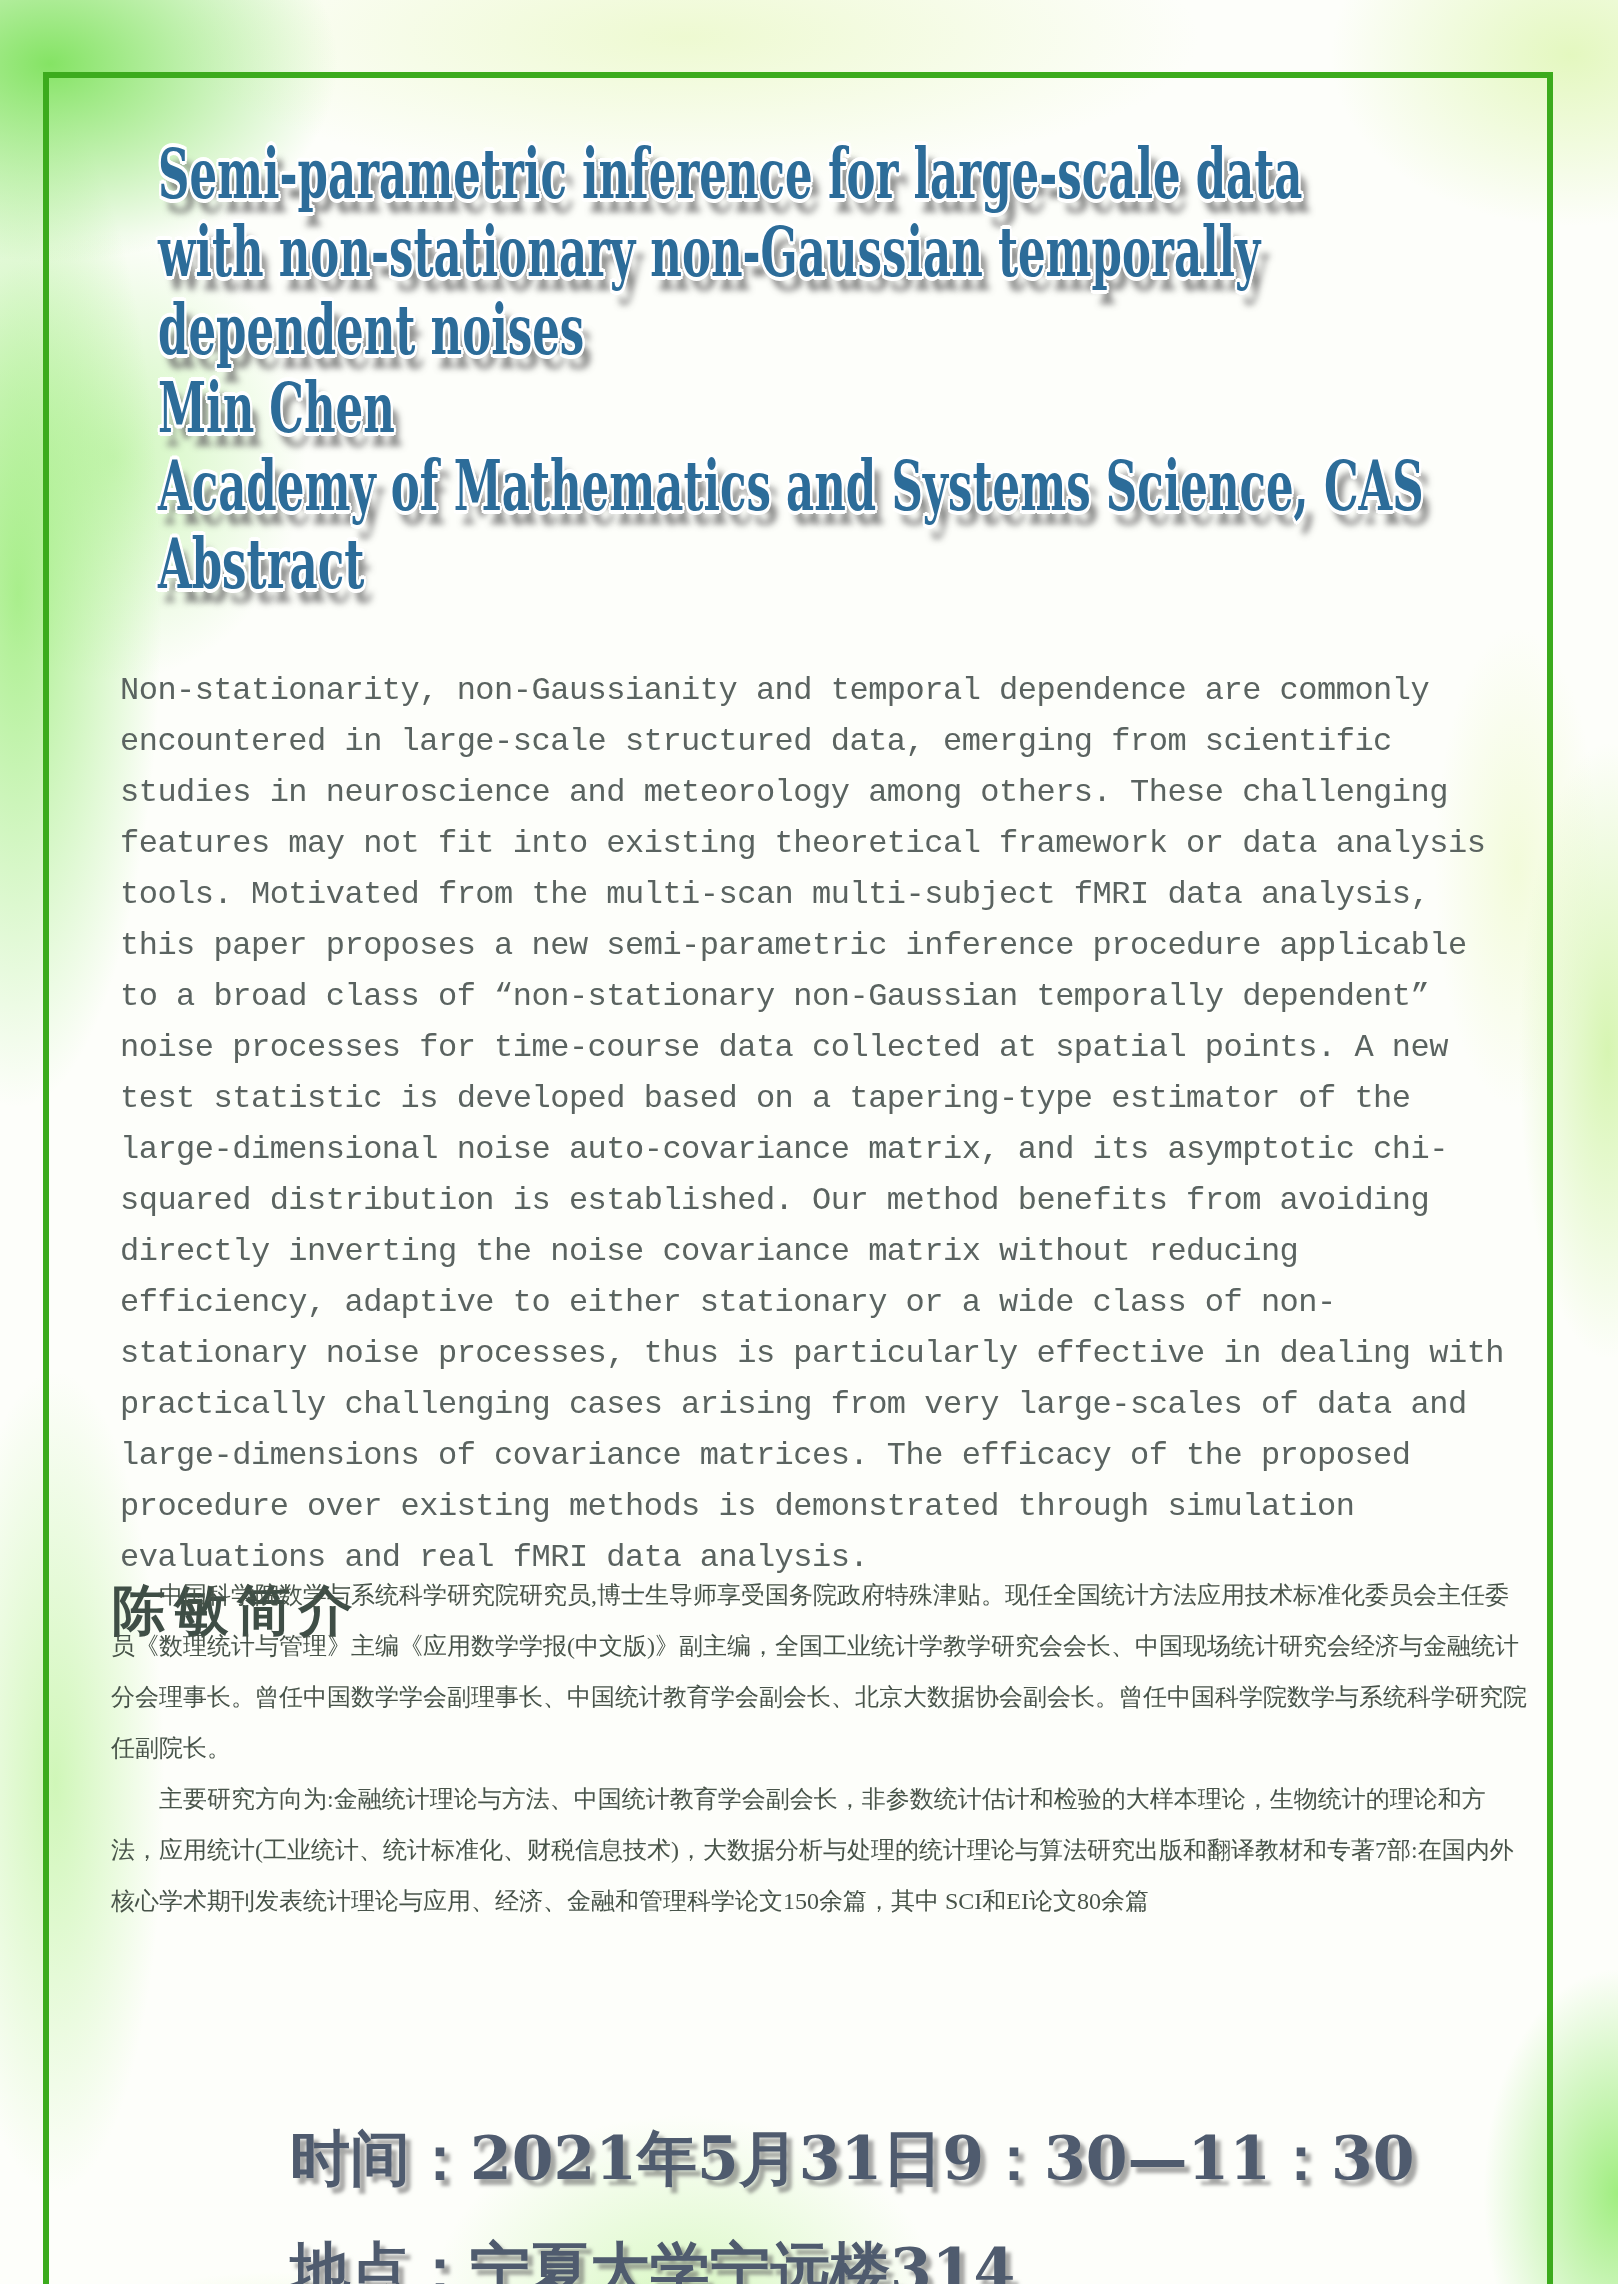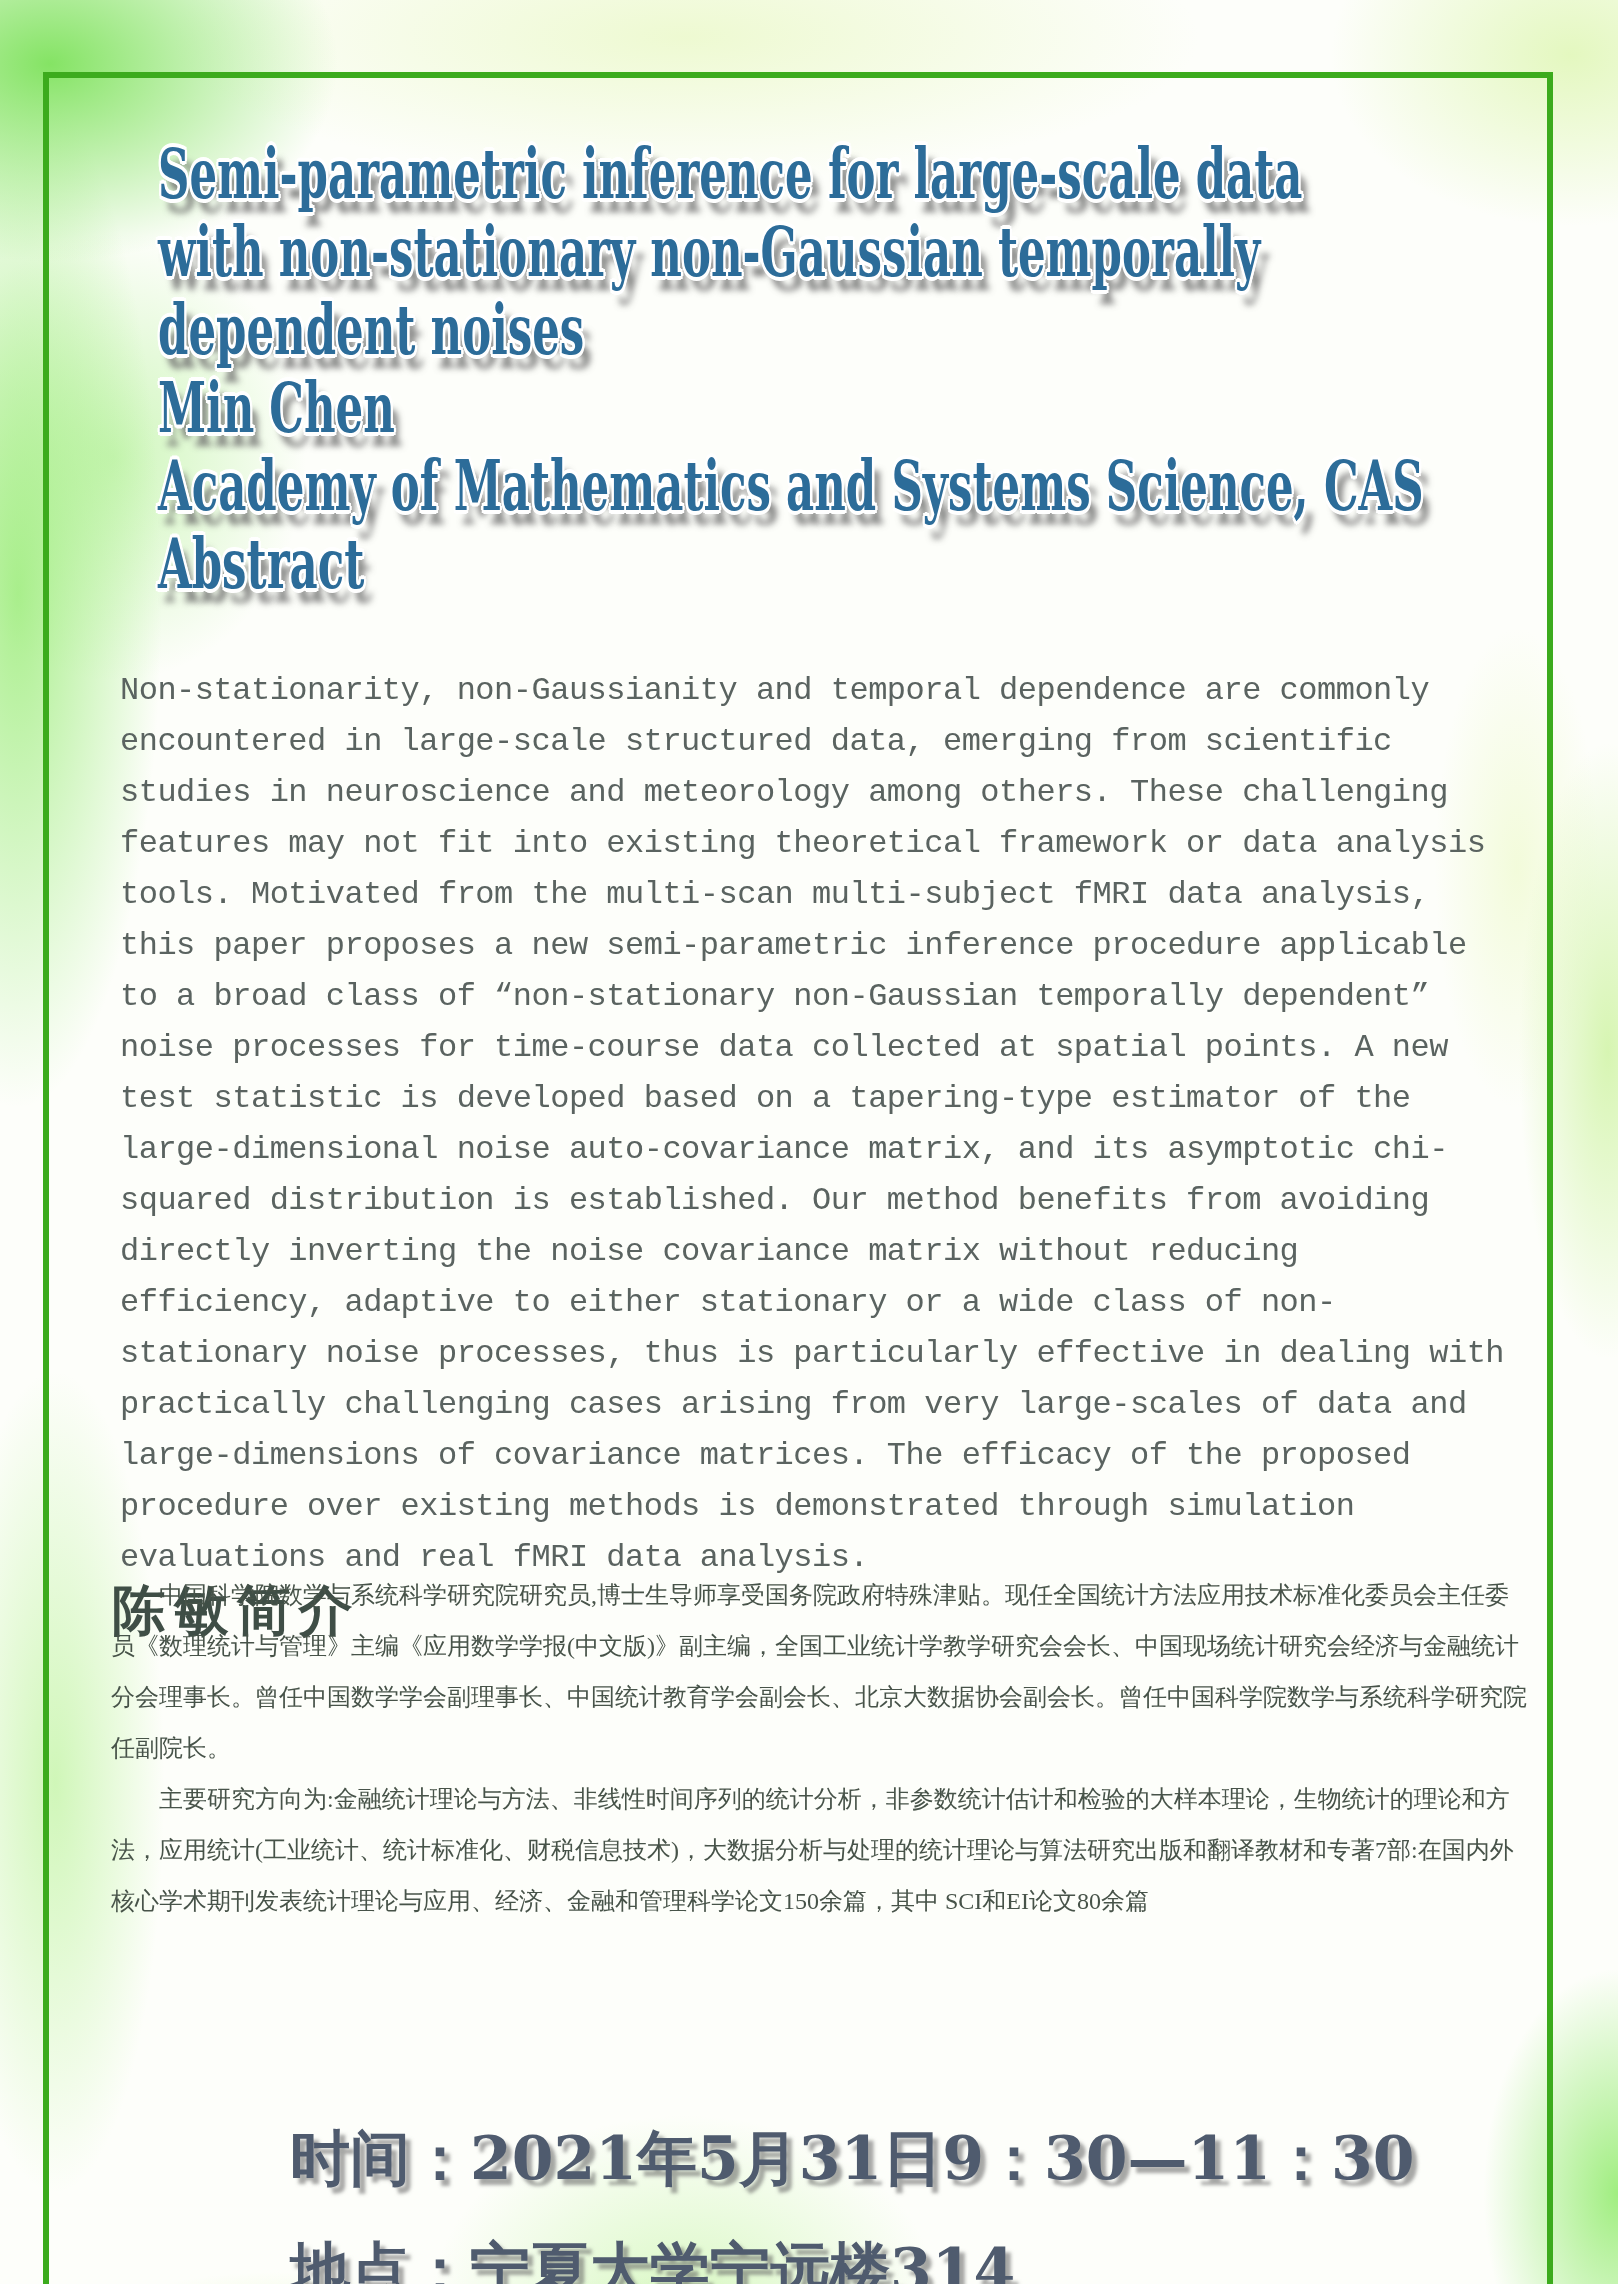--- a/index.html
+++ b/index.html
@@ -103,21 +103,21 @@
     <div class="title-line">Academy of Mathematics and Systems Science, CAS</div>
     <div class="title-line">Abstract</div>
   </header>
 
   <p class="abstract">Non-stationarity, non-Gaussianity and temporal dependence are commonly encountered in large-scale structured data, emerging from scientific studies in neuroscience and meteorology among others. These challenging features may not fit into existing theoretical framework or data analysis tools. Motivated from the multi-scan multi-subject fMRI data analysis, this paper proposes a new semi-parametric inference procedure applicable to a broad class of “non-stationary non-Gaussian temporally dependent” noise processes for time-course data collected at spatial points. A new test statistic is developed based on a tapering-type estimator of the large-dimensional noise auto-covariance matrix, and its asymptotic chi-squared distribution is established. Our method benefits from avoiding directly inverting the noise covariance matrix without reducing efficiency, adaptive to either stationary or a wide class of non-stationary noise processes, thus is particularly effective in dealing with practically challenging cases arising from very large-scales of data and large-dimensions of covariance matrices. The efficacy of the proposed procedure over existing methods is demonstrated through simulation evaluations and real fMRI data analysis.</p>
 
   <h2 class="bio-heading">陈敏简介</h2>
 
   <div class="bio-text">
     <p>中国科学院数学与系统科学研究院研究员,博士生导师享受国务院政府特殊津贴。现任全国统计方法应用技术标准化委员会主任委员《数理统计与管理》主编《应用数学学报(中文版)》副主编，全国工业统计学教学研究会会长、中国现场统计研究会经济与金融统计分会理事长。曾任中国数学学会副理事长、中国统计教育学会副会长、北京大数据协会副会长。曾任中国科学院数学与系统科学研究院任副院长。</p>
-    <p>主要研究方向为:金融统计理论与方法、非线性时间序列的统计分析，非参数统计估计和检验的大样本理论，生物统计的理论和方法，应用统计(工业统计、统计标准化、财税信息技术)，大数据分析与处理的统计理论与算法研究出版和翻译教材和专著7部:在国内外核心学术期刊发表统计理论与应用、经济、金融和管理科学论文150余篇，其中 SCI和EI论文80余篇</p>
+    <p>主要研究方向为:金融统计理论与方法、中国统计教育学会副会长，非参数统计估计和检验的大样本理论，生物统计的理论和方法，应用统计(工业统计、统计标准化、财税信息技术)，大数据分析与处理的统计理论与算法研究出版和翻译教材和专著7部:在国内外核心学术期刊发表统计理论与应用、经济、金融和管理科学论文150余篇，其中 SCI和EI论文80余篇</p>
   </div>
 
   <div class="schedule">
     <div class="schedule-line">时间：2021年5月31日9：30—11：30</div>
     <div class="schedule-line">地点：宁夏大学宁远楼314</div>
   </div>
 
 </div>
 
 

